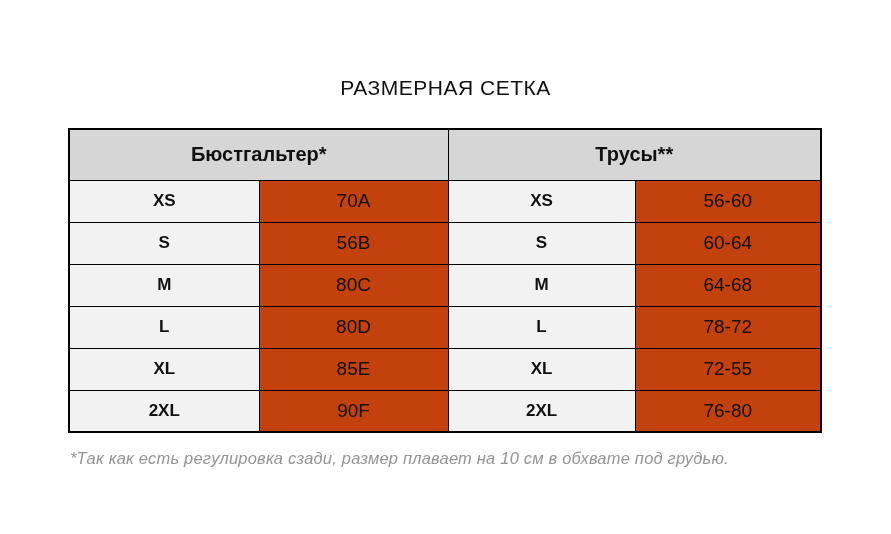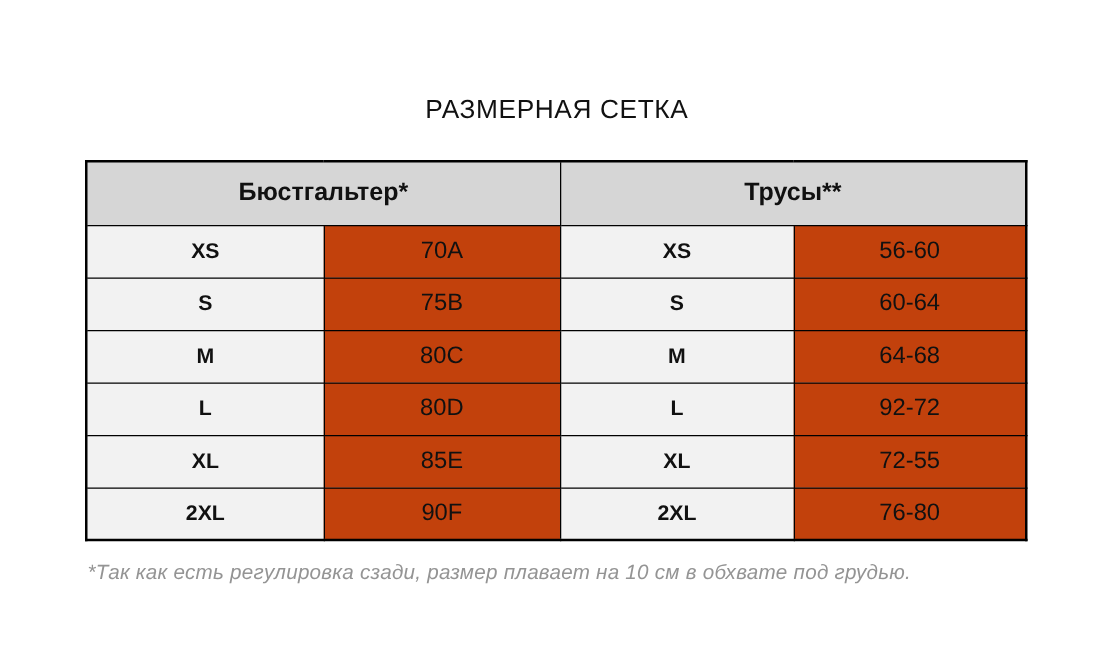--- a/index.html
+++ b/index.html
@@ -94,35 +94,35 @@
     </thead>
     <tbody>
       <tr>
         <td class="size-cell">XS</td>
         <td class="value-cell">70A</td>
         <td class="size-cell">XS</td>
         <td class="value-cell">56-60</td>
       </tr>
       <tr>
         <td class="size-cell">S</td>
-        <td class="value-cell">75B</td>
+        <td class="value-cell">56B</td>
         <td class="size-cell">S</td>
         <td class="value-cell">60-64</td>
       </tr>
       <tr>
         <td class="size-cell">M</td>
         <td class="value-cell">80C</td>
         <td class="size-cell">M</td>
         <td class="value-cell">64-68</td>
       </tr>
       <tr>
         <td class="size-cell">L</td>
         <td class="value-cell">80D</td>
         <td class="size-cell">L</td>
-        <td class="value-cell">92-72</td>
+        <td class="value-cell">78-72</td>
       </tr>
       <tr>
         <td class="size-cell">XL</td>
         <td class="value-cell">85E</td>
         <td class="size-cell">XL</td>
         <td class="value-cell">72-55</td>
       </tr>
       <tr>
         <td class="size-cell">2XL</td>
         <td class="value-cell">90F</td>

